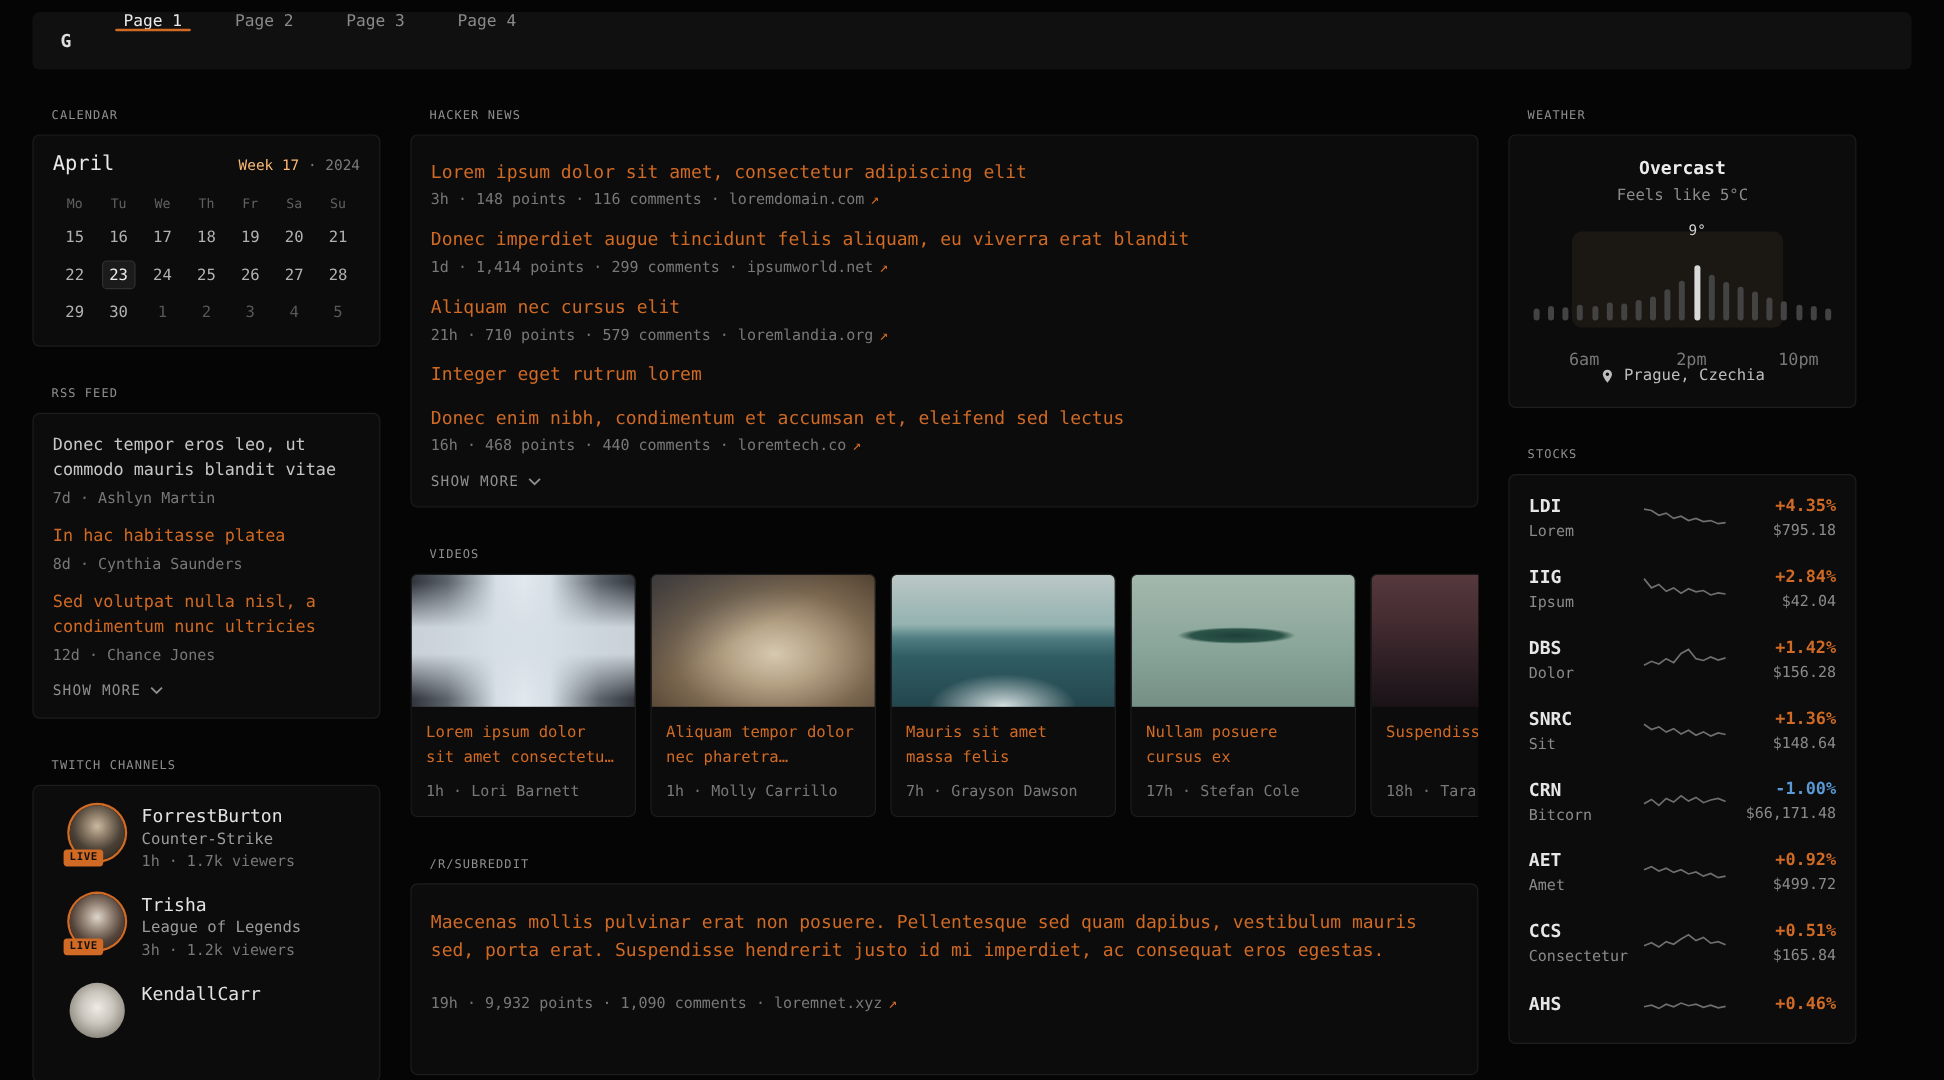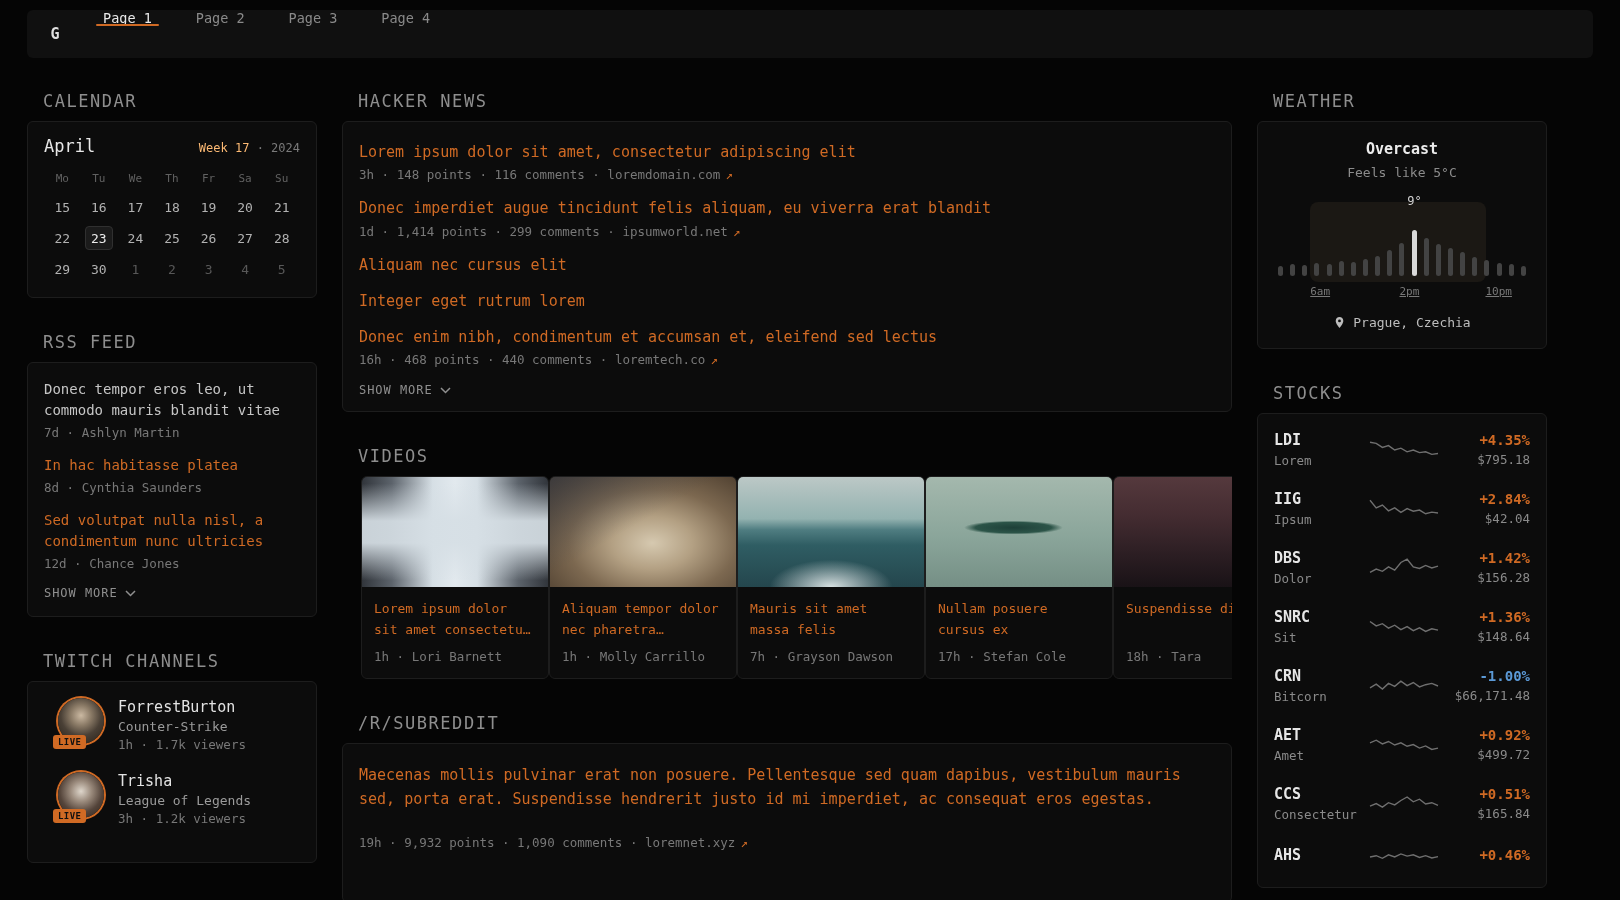--- a/index.html
+++ b/index.html
@@ -13,21 +13,21 @@
   .topbar{margin:10px 27px 0;height:48px;background:#101010;border-radius:6px;display:flex;align-items:stretch;padding:0 6px;}
   .logo{width:44px;display:flex;align-items:center;justify-content:center;color:#e0e0e0;font-size:15px;font-weight:bold;}
   .tabs{display:flex;align-items:flex-start;margin-left:4px;}
   .tab{position:relative;display:flex;align-items:center;padding:0 22px;color:#8a8a8a;font-size:13.5px;}
   .tab.active{color:#eaeaea;}
   .tab.active::after{content:"";position:absolute;left:15px;right:15px;bottom:0;height:2px;border-radius:1px;background:var(--accent);}
 
   
   .content{display:grid;grid-template-columns:290px 890px 290px;gap:25px;width:1520px;margin:33px 0 0 27px;align-items:start;}
   .col>section+section{margin-top:34px;}
-  .sec-title{font-size:17px;font-weight:normal;color:#8e8e8e;letter-spacing:.09em;margin:0 0 10px 16px;}
+  .sec-title{font-size:10px;font-weight:normal;color:#8e8e8e;letter-spacing:.09em;margin:0 0 10px 16px;}
   .card{background:#0c0c0c;border:1px solid #1d1d1d;border-radius:6px;}
   .meta{font-size:12.5px;color:#787878;margin-top:4px;}
   .show-more{display:flex;align-items:center;gap:7px;font-size:12px;color:#8f8f8f;letter-spacing:.08em;margin-top:6px;}
 
   
   .cal-card{padding:14px 16px 16px;}
   .cal-head{display:flex;justify-content:space-between;align-items:baseline;margin-bottom:16px;}
   .cal-month{font-size:17px;color:#e8e8e8;}
   .cal-meta{font-size:12px;color:#7a7a7a;}
   .cal-week{color:#fdba74;}
@@ -65,21 +65,21 @@
   .hn-item{margin-bottom:16px;}
   .hn-title{display:block;font-size:15px;color:var(--accent);line-height:1.35;}
   .hn-meta{margin-top:5px;}
   .domain{color:#787878;}
   .ext{color:var(--accent);margin-left:5px;}
   .sub-card{padding:20px 16px;min-height:160px;}
   .sub-card .hn-title{line-height:1.55;}
   .sub-card .hn-meta{margin-top:24px;}
 
   
-  .video-row{display:flex;gap:0;overflow:hidden;margin-left:19px;}
+  .video-row{display:flex;gap:12px;overflow:hidden;}
   .video-card{flex:0 0 188px;overflow:hidden;}
   .thumb{width:100%;height:110px;}
   .video-body{padding:12px 12px 14px;}
   .video-title{display:block;font-size:13px;line-height:1.6;color:var(--accent);min-height:42px;}
   .video-body .meta{margin-top:8px;}
   .t1{background:linear-gradient(to bottom, rgba(214,223,229,0) 6%, rgba(214,223,229,0.92) 40%, rgba(214,223,229,0.92) 60%, rgba(214,223,229,0) 94%),linear-gradient(to right,#31353b 0%,#5c636b 16%,#d6dfe5 38%,#e2e9ee 50%,#d6dfe5 62%,#5c636b 84%,#31353b 100%);}
   .t2{background:linear-gradient(150deg, rgba(52,60,74,0.55) 0%, rgba(52,60,74,0) 45%),radial-gradient(ellipse at 55% 60%, #d6c9b0 0%, #b3a083 28%, #7c6850 58%, #46382a 100%);}
   .t3{background:radial-gradient(ellipse 60% 45% at 50% 100%, rgba(235,242,242,0.9) 0%, rgba(235,242,242,0) 55%),linear-gradient(to bottom,#bcc8c6 0%,#93b2b0 38%,#4f7d81 48%,#2f5d63 62%,#24464d 100%);}
   .t4{background:radial-gradient(ellipse 34% 8% at 47% 46%, #1e4038 0%, #2c5448 60%, rgba(44,84,72,0) 78%),linear-gradient(to bottom,#a4b8ad 0%,#8aa59a 55%,#758f85 100%);}
   .t5{background:linear-gradient(to bottom,#55393d 0%,#442c31 35%,#2c1e23 70%,#191216 100%);}
@@ -88,21 +88,21 @@
   .weather-card{padding:18px 20px;text-align:center;}
   .w-cond{font-size:15px;font-weight:bold;color:#ececec;}
   .w-feels{font-size:13px;color:#8c8c8c;margin-top:7px;}
   .w-chart{position:relative;height:78px;margin-top:18px;}
   .w-band{position:absolute;left:13%;width:71%;top:4px;bottom:-6px;background:#1b1814;border-radius:8px;}
   .w-bars{position:absolute;left:0;right:0;bottom:0;height:62px;display:flex;justify-content:space-between;align-items:flex-end;}
   .wbar{width:5px;border-radius:2.5px;background:#434343;}
   .wbar.hi{background:#d9d9d9;}
   .w-peak{position:absolute;top:-4px;font-size:12px;color:#d2d2d2;transform:translateX(-50%);}
   .w-times{position:relative;height:14px;margin-top:9px;}
-  .wt{position:absolute;top:0;transform:translateX(-50%);font-size:11px;color:#787878;text-decoration:underline;}
+  .wt{position:absolute;top:16px;transform:translateX(-50%);font-size:14px;color:#787878;}
   .wt0{left:17%;}.wt1{left:53%;}.wt2{left:89%;}
   .w-loc{margin-top:16px;display:flex;justify-content:center;align-items:center;gap:7px;color:#bdbdbd;font-size:13px;}
 
   
   .stocks-card{padding:6px 16px;}
   .stock-row{display:flex;align-items:center;justify-content:space-between;padding:11px 0;}
   .stock-id{width:96px;}
   .ticker{font-size:15px;font-weight:bold;color:#e6e6e6;}
   .sname{font-size:12.5px;color:#8a8a8a;margin-top:4px;}
   .stock-mid{flex:1;display:flex;justify-content:center;}
@@ -233,20 +233,31 @@
             <div class="tw-avatar-wrap ring">
               <div class="tw-avatar a2"></div>
               <span class="live-badge">LIVE</span>
             </div>
             <div class="tw-info">
               <div class="tw-name">Trisha</div>
               <div class="tw-game">League of Legends</div>
               <div class="meta">3h · 1.2k viewers</div>
             </div>
           </div>
+          <div class="tw-row">
+            <div class="tw-avatar-wrap">
+              <div class="tw-avatar a3"></div>
+
+            </div>
+            <div class="tw-info">
+              <div class="tw-name">KendallCarr</div>
+              <div class="tw-game"></div>
+              <div class="meta"></div>
+            </div>
+          </div>
         </div>
     </section>
 
   </div>
 
   <div class="col">
 
     <section>
       <h2 class="sec-title">HACKER NEWS</h2>
       <div class="card hn-card">
@@ -259,20 +270,23 @@
               </div>
             </div>
             <div class="hn-item">
               <a class="hn-title">Donec imperdiet augue tincidunt felis aliquam, eu viverra erat blandit</a>
               <div class="meta hn-meta">
                 <span>1d · 1,414 points · 299 comments · </span><a class="domain"><span>ipsumworld.net</span><span class="ext">↗</span></a>
               </div>
             </div>
             <div class="hn-item">
               <a class="hn-title">Aliquam nec cursus elit</a>
+              <div class="meta hn-meta">
+                <span>21h · 710 points · 579 comments · </span><a class="domain"><span>loremlandia.org</span><span class="ext">↗</span></a>
+              </div>
             </div>
             <div class="hn-item">
               <a class="hn-title">Integer eget rutrum lorem</a>
             </div>
             <div class="hn-item">
               <a class="hn-title">Donec enim nibh, condimentum et accumsan et, eleifend sed lectus</a>
               <div class="meta hn-meta">
                 <span>16h · 468 points · 440 comments · </span><a class="domain"><span>loremtech.co</span><span class="ext">↗</span></a>
               </div>
             </div>

